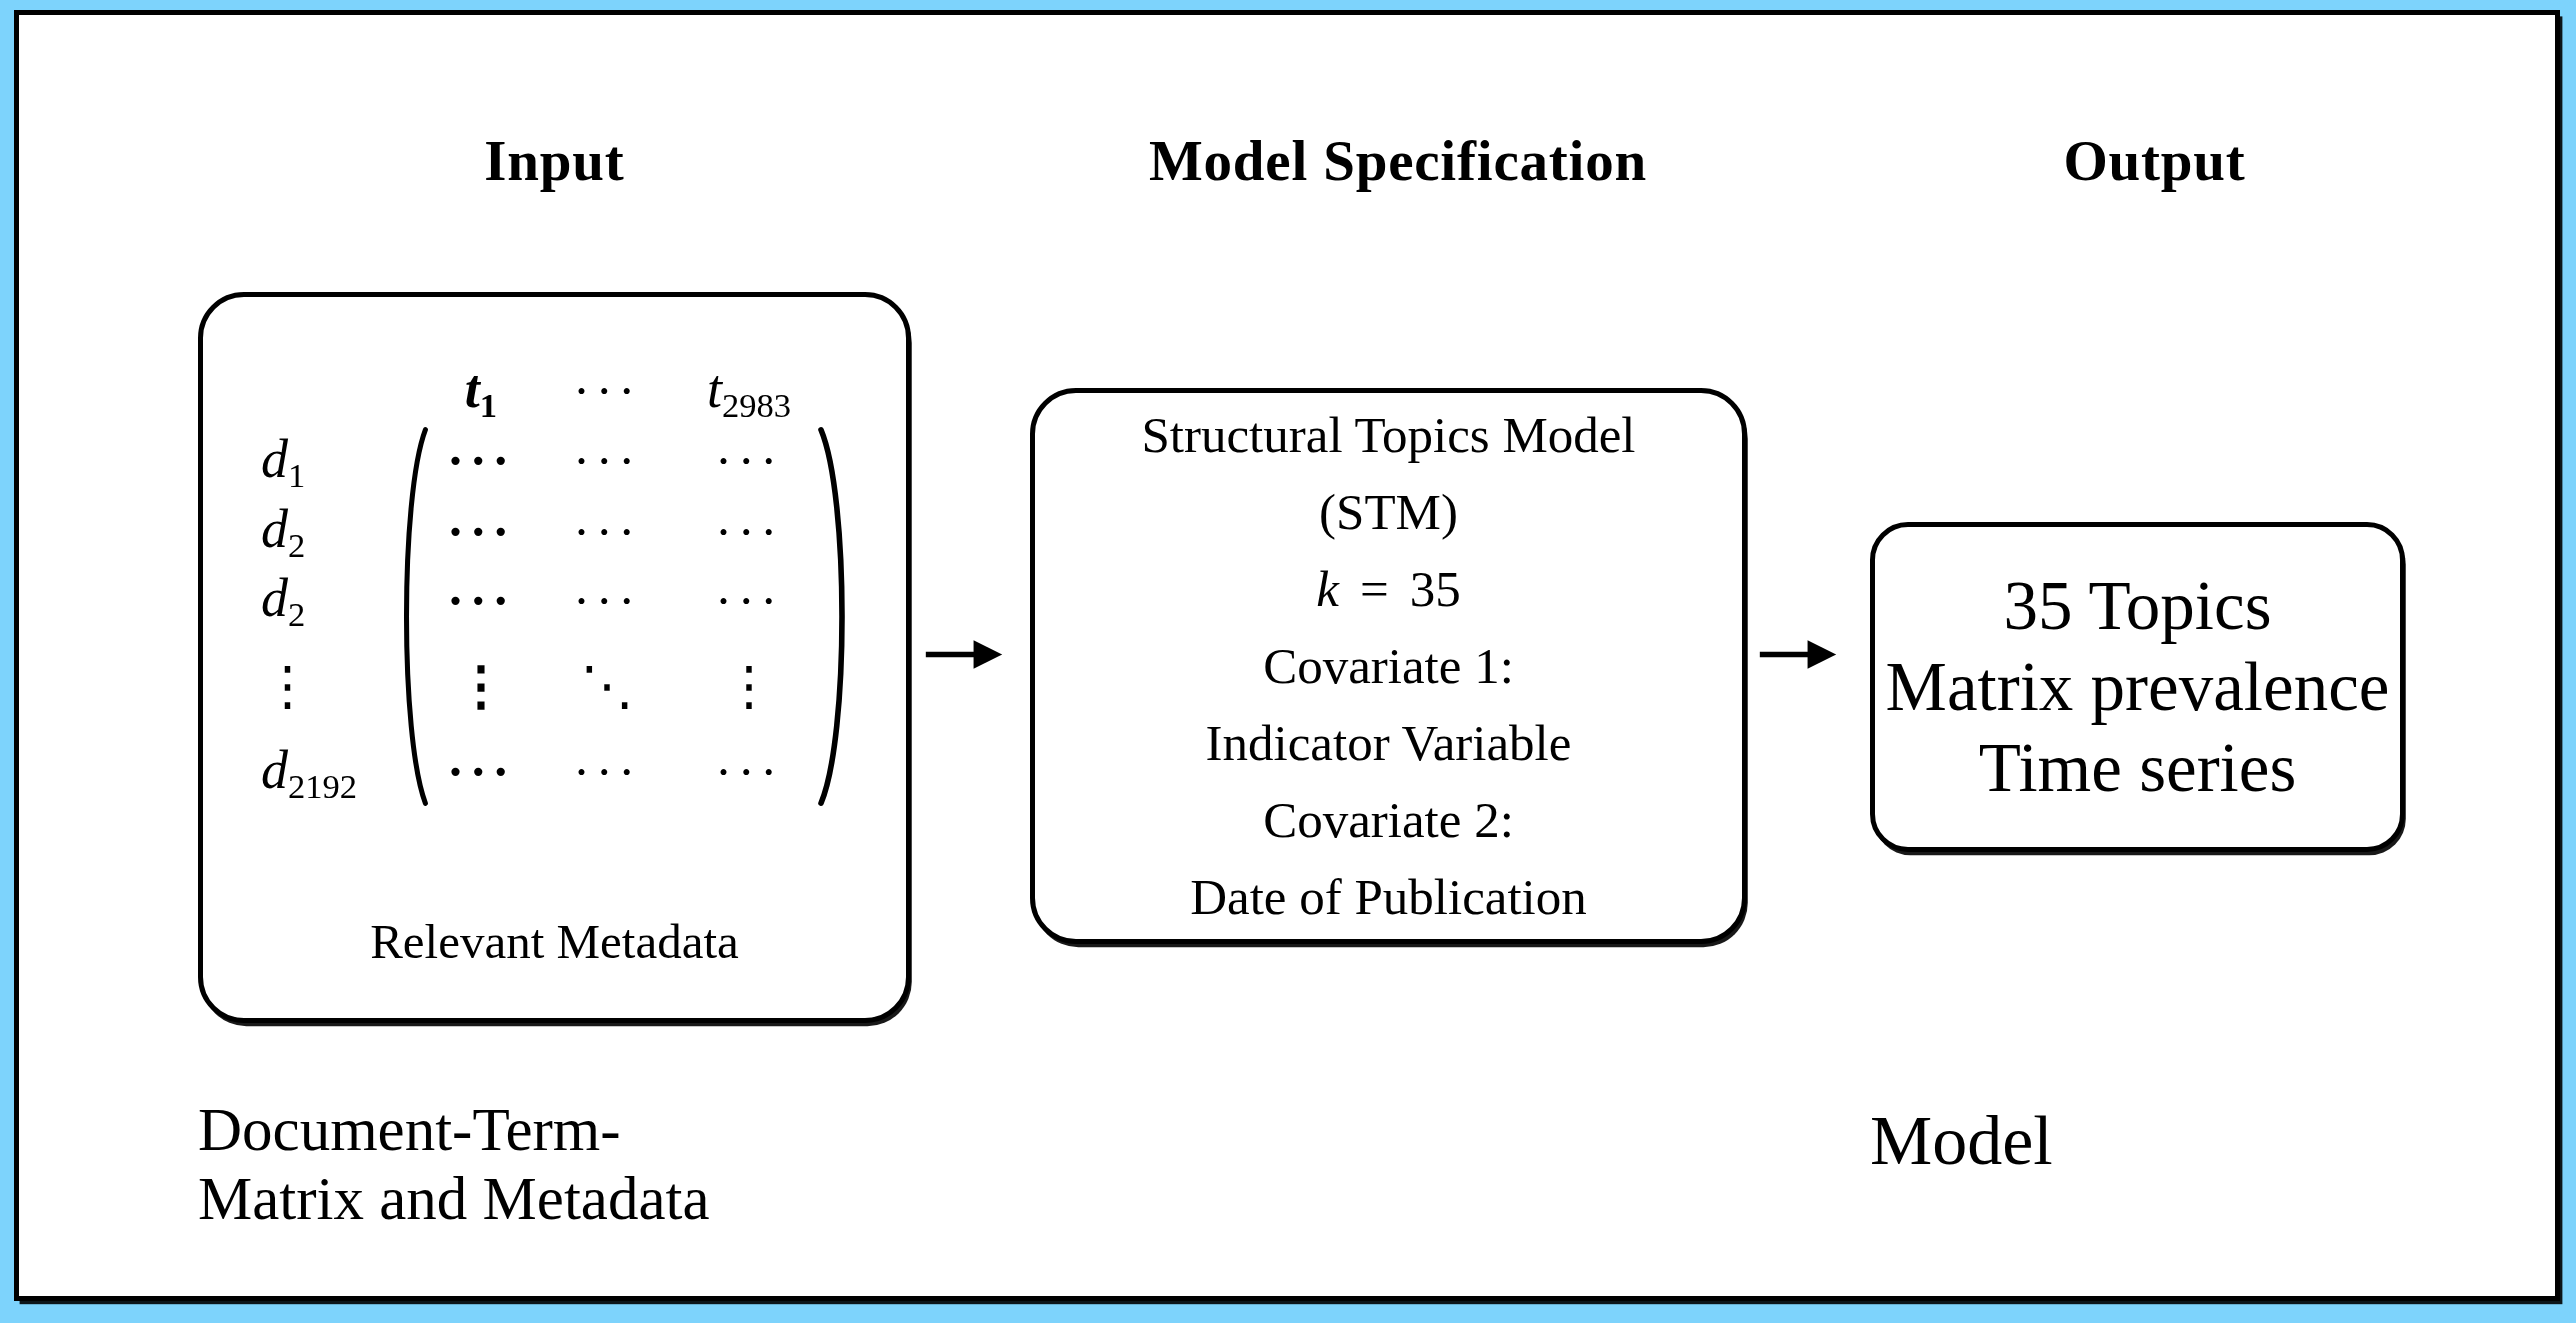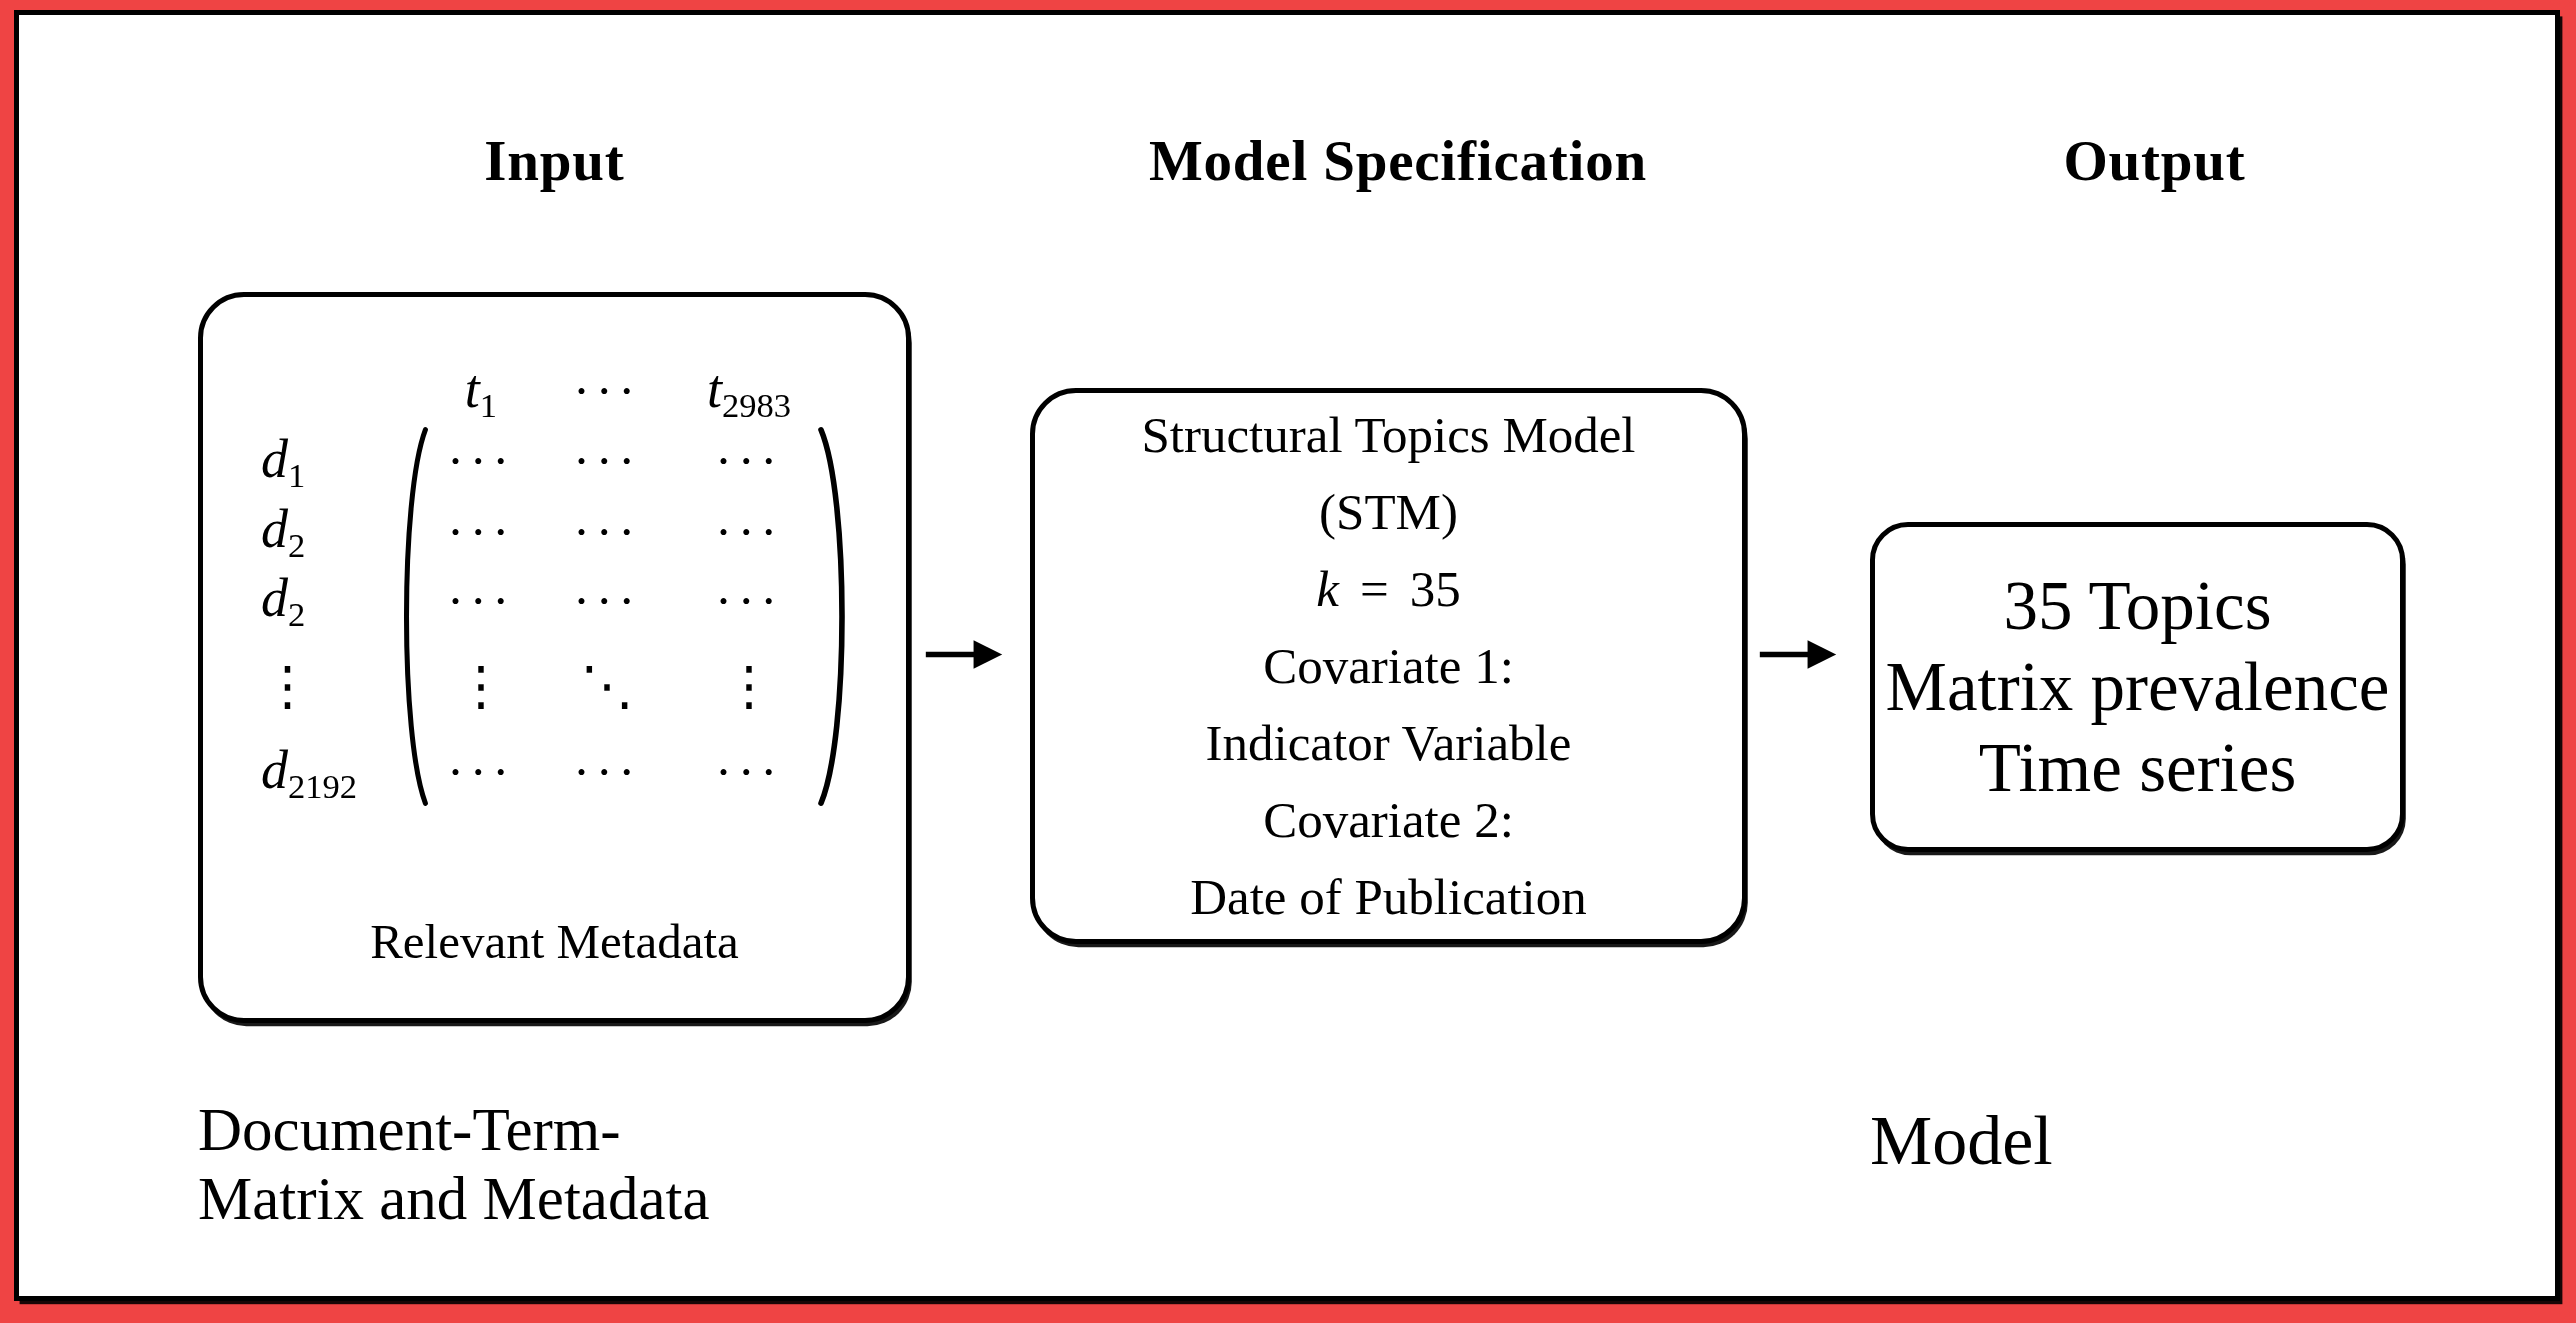--- a/index.html
+++ b/index.html
@@ -1,18 +1,18 @@
 <!DOCTYPE html>
 <html style="font-size:12.8px"><head>
 <meta charset="utf-8">
 <style>
   html,body { margin:0; padding:0; background:#ffffff; }
   .canvas {
     position:relative; width:2576px; height:1324px; overflow:hidden;
-    background:#ef4444; color:#000000;
+    background:#7dd3fc; color:#000000;
     font-family:"Liberation Serif","DejaVu Serif",serif;
   }
   .frame {
     position:absolute; left:13.6px; top:9.6px; width:2546px; height:1291px;
     border:5.6px solid #000; box-sizing:border-box;
     box-shadow:4px 4.8px 0 -1.6px rgba(0,0,0,0.9);
     background:#ffffff;
   }
   .hdr {
     position:absolute; font-size:57px; font-weight:bold; text-align:center;
@@ -44,21 +44,21 @@
   }
   .matrix i { font-style:italic; }
   .matrix sub { font-style:normal; font-size:0.64em; vertical-align:-0.28em; letter-spacing:0; }
   .mlabel { grid-column:1; justify-self:start; }
   .mcell  { justify-self:center; }
   .dots   { letter-spacing:5.6px; font-size:51px; }
   .vd     { font-size:53px; }
   .paren  { width:100%; height:100%; grid-row:2/7; }
   .paren-l{ grid-column:2; }
   .paren-r{ grid-column:6; }
-  .c1 { grid-column:3; } .c2 { grid-column:4; } .c3 { grid-column:5; }
+  .c1 { grid-column:3;font-weight:bold; } .c2 { grid-column:4; } .c3 { grid-column:5; }
   .r0 { grid-row:1; } .r1 { grid-row:2; } .r2 { grid-row:3; }
   .r3 { grid-row:4; } .r4 { grid-row:5; } .r5 { grid-row:6; }
 
   .caption {
     position:absolute; left:0; right:0; top:616px; text-align:center;
     font-size:49px; white-space:nowrap;
   }
   .arrow { position:absolute; }
   #arrow-1 { left:924px; top:637px; }
   #arrow-2 { left:1758px; top:637px; }

